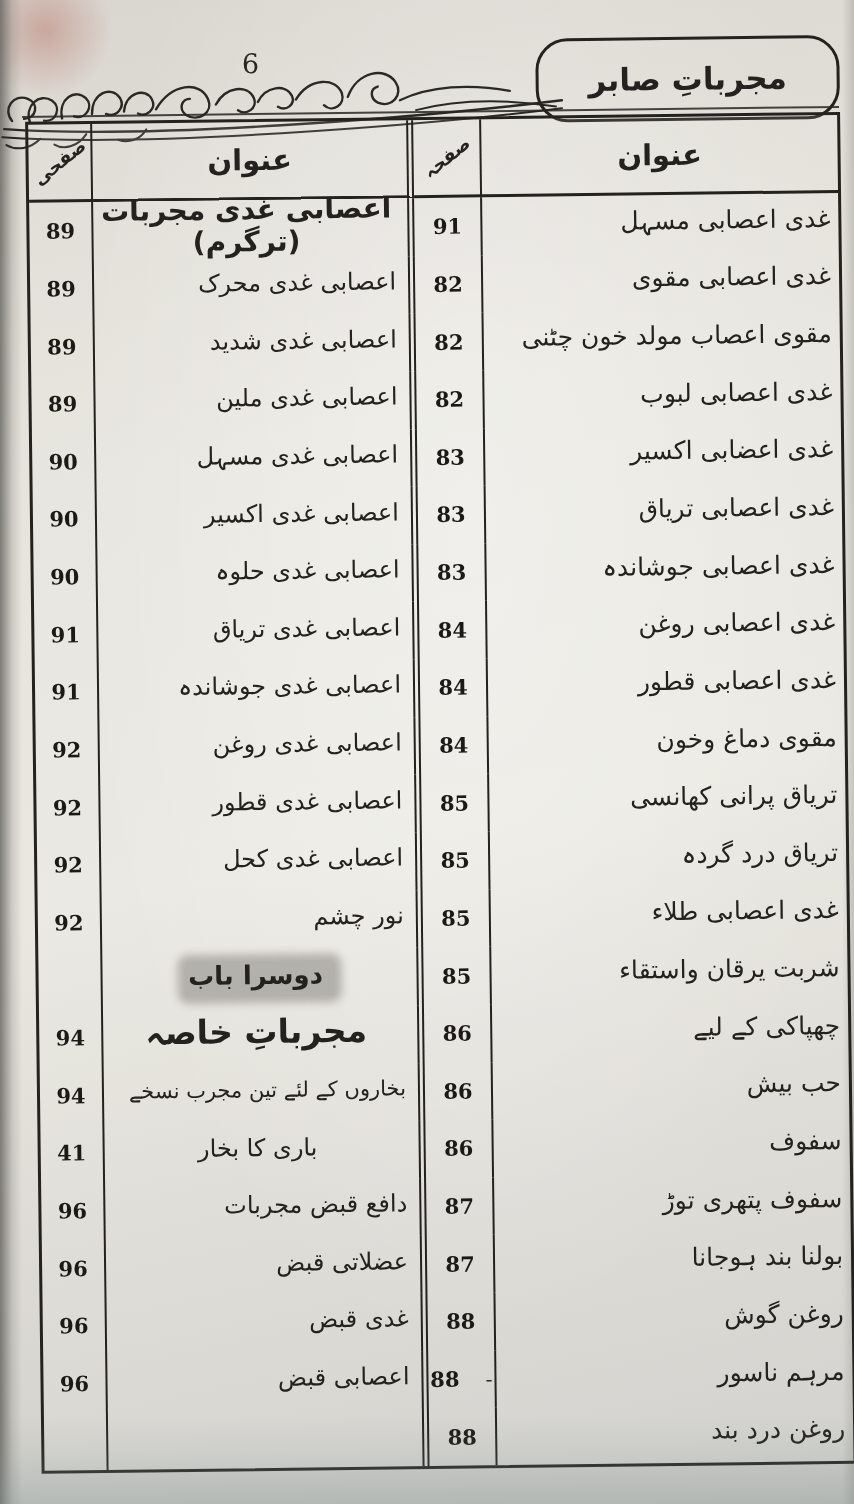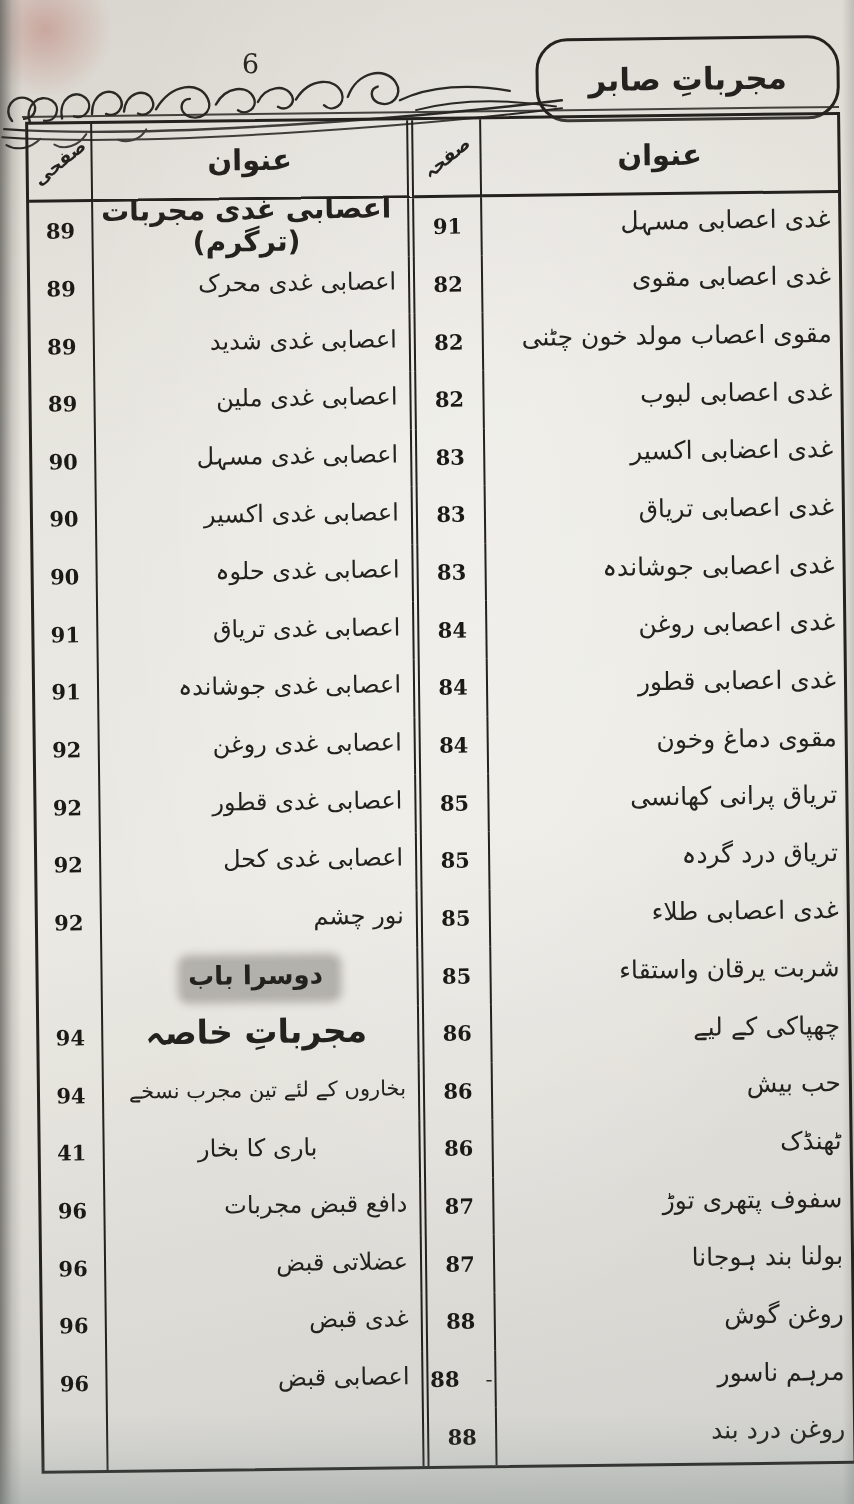--- a/index.html
+++ b/index.html
@@ -253,21 +253,21 @@
             </div><div class="cell c-rt">
               <span class="t">حب بیش</span>
             </div></div>
           <div class="trow"><div class="cell c-lp">
               <span class="num">41</span>
             </div><div class="cell c-lt center">
               <span class="t">باری کا بخار</span>
             </div><div class="cell c-rp">
               <span class="num">86</span>
             </div><div class="cell c-rt">
-              <span class="t">ٹھنڈک</span>
+              <span class="t">سفوف</span>
             </div></div>
           <div class="trow"><div class="cell c-lp">
               <span class="num">96</span>
             </div><div class="cell c-lt">
               <span class="t">دافع قبض مجربات</span>
             </div><div class="cell c-rp">
               <span class="num">87</span>
             </div><div class="cell c-rt">
               <span class="t">سفوف پتھری توڑ</span>
             </div></div>

